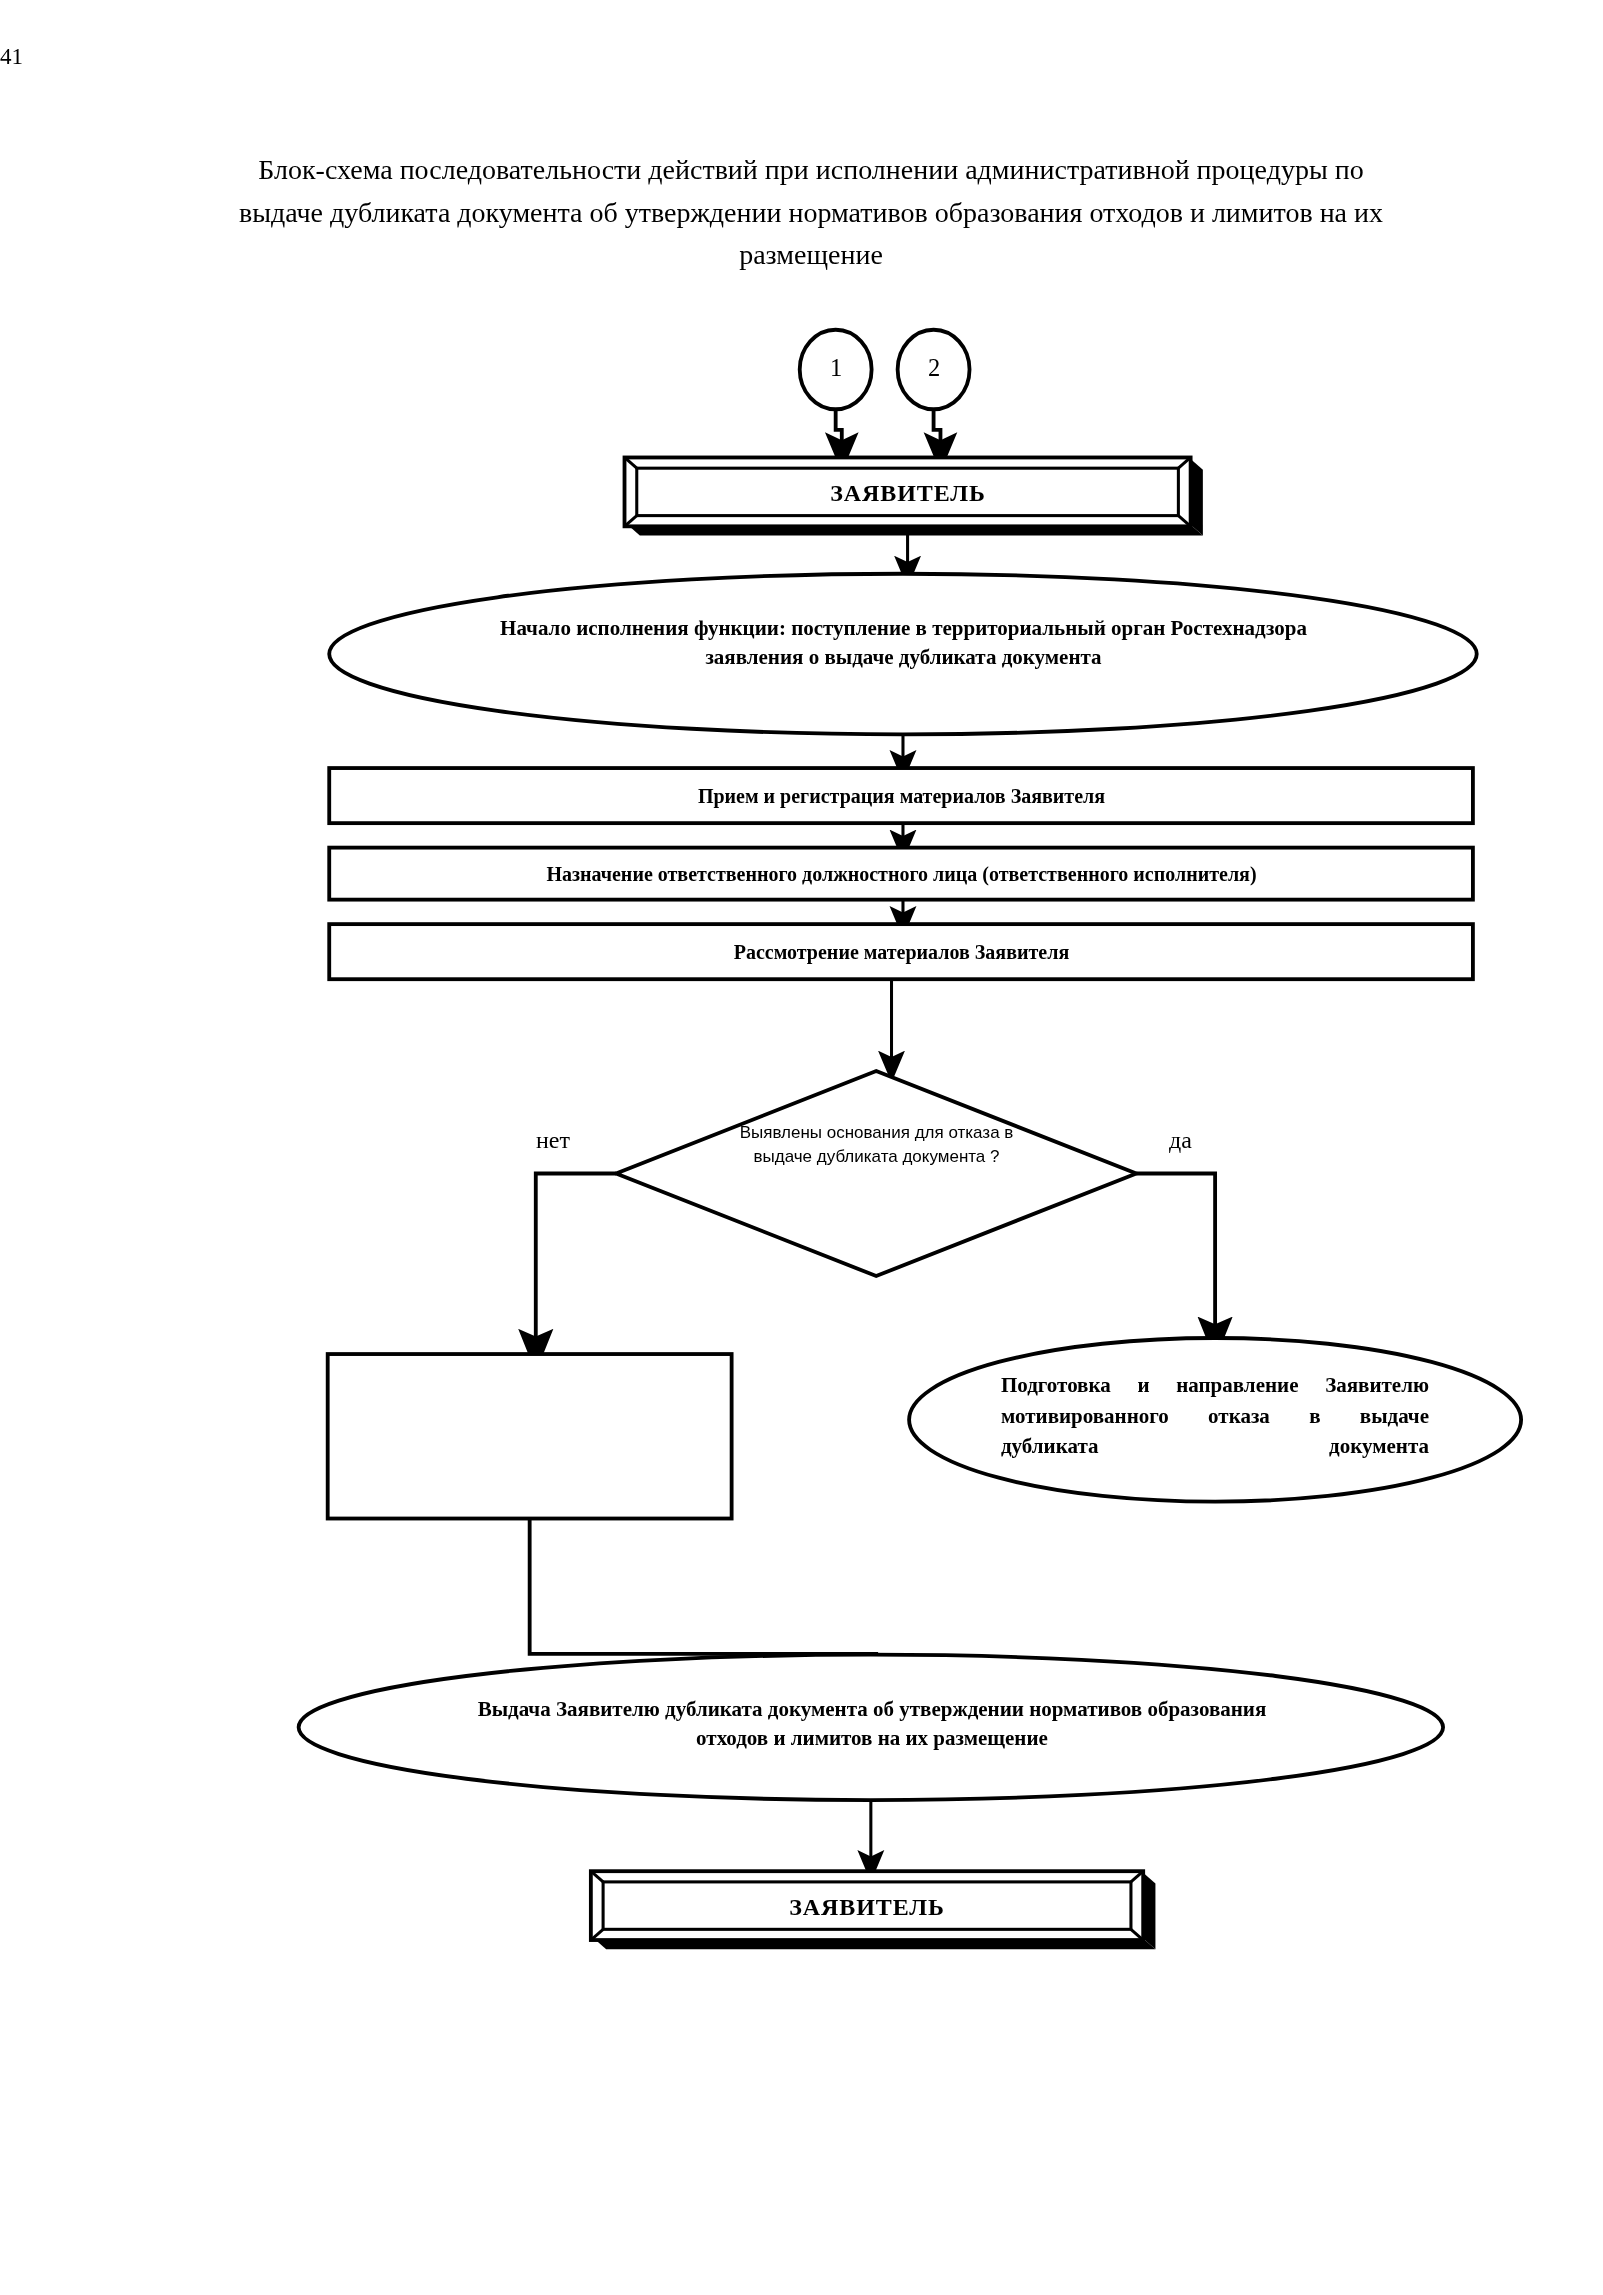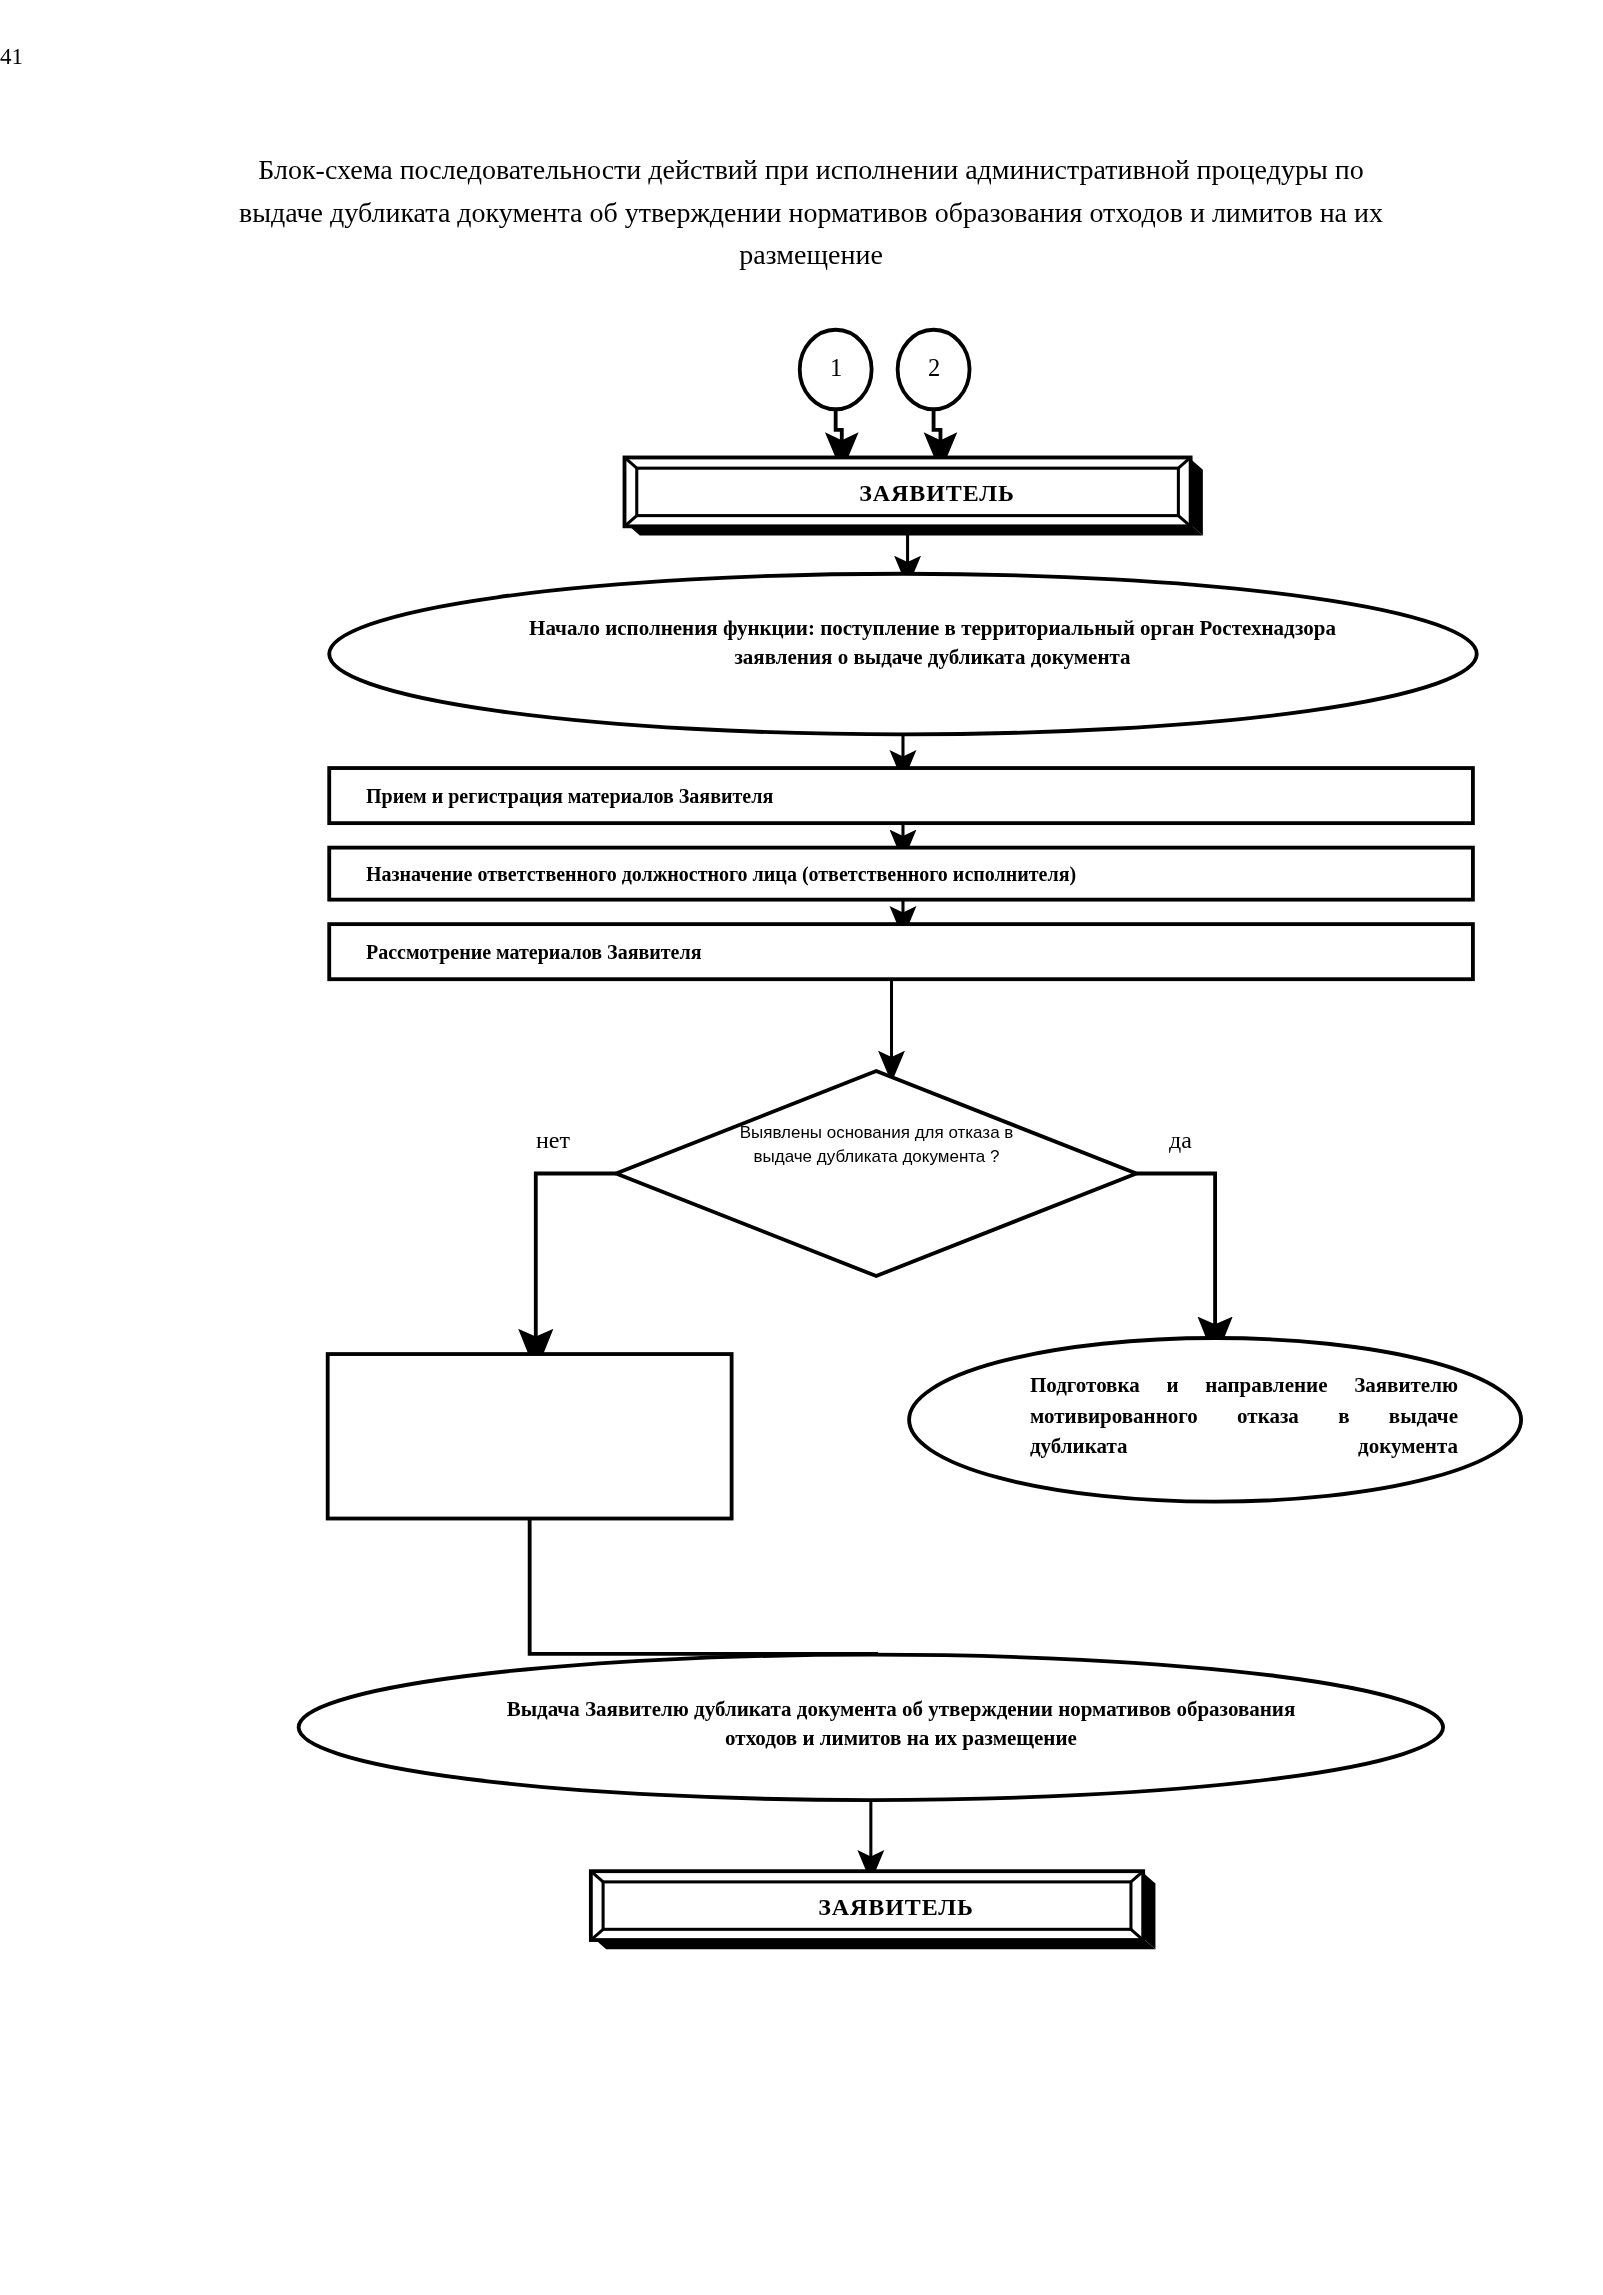--- a/index.html
+++ b/index.html
@@ -39,36 +39,36 @@
     position:absolute;
     top:0;left:0;
     width:1604px;height:2295px;
   }
   .node-text{
     position:absolute;
     font-family:"Liberation Serif","DejaVu Serif",serif;
     font-weight:bold;
     color:#000;
     pointer-events:none;
-    padding-left:29px;
   }
   .terminator-label{
     font-size:24px;
     letter-spacing:0.9px;
     text-align:center;
   }
   .ellipse-label{
     font-size:21px;
     line-height:1.40;
     text-align:center;
     font-family:Liberation Serif, serif;
   }
   .box-label{
     font-size:20px;
     line-height:1.40;
+    text-align:center;
   }
   .justified{
     text-align:justify;
     text-align-last:justify;
     line-height:1.46;
   }
   .branch-label{
     position:absolute;
     font-family:"Liberation Serif","DejaVu Serif",serif;
     font-weight:400;

